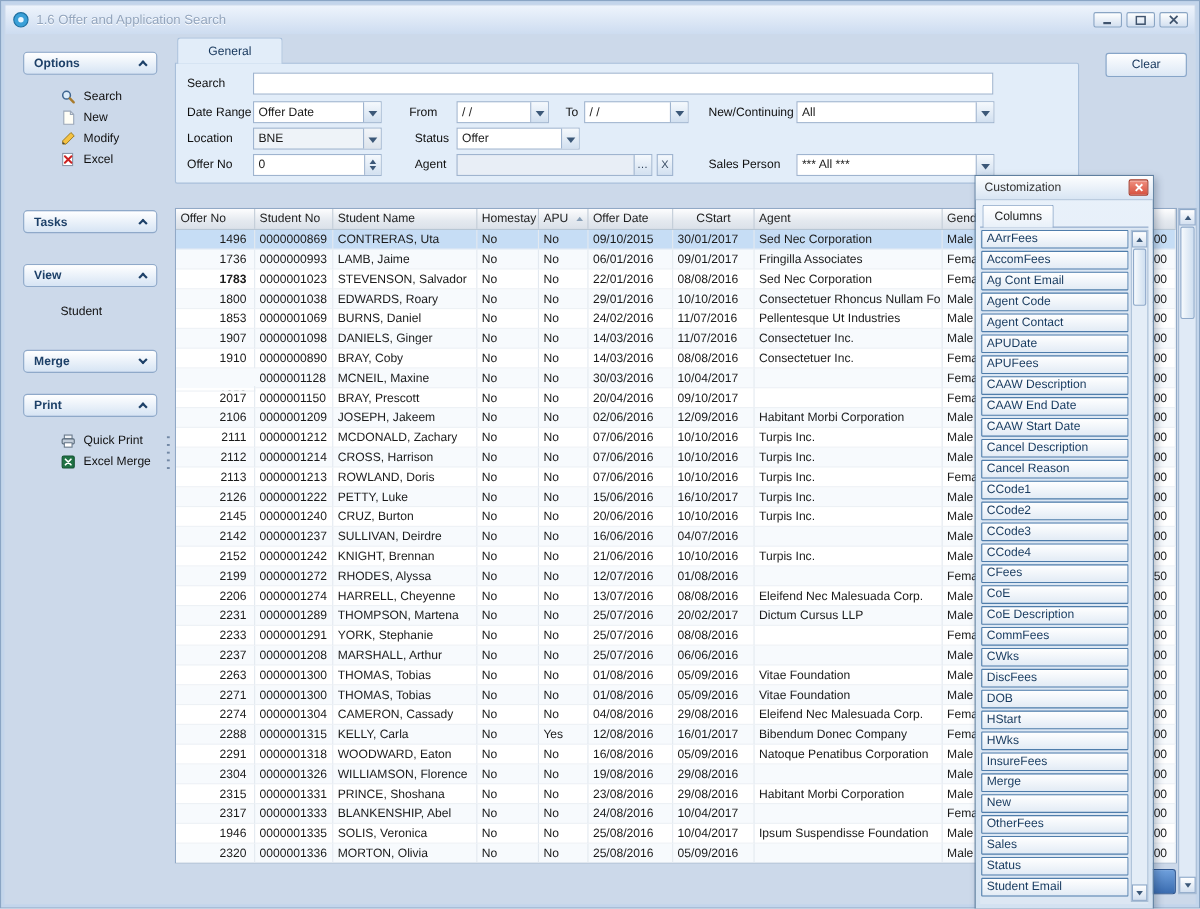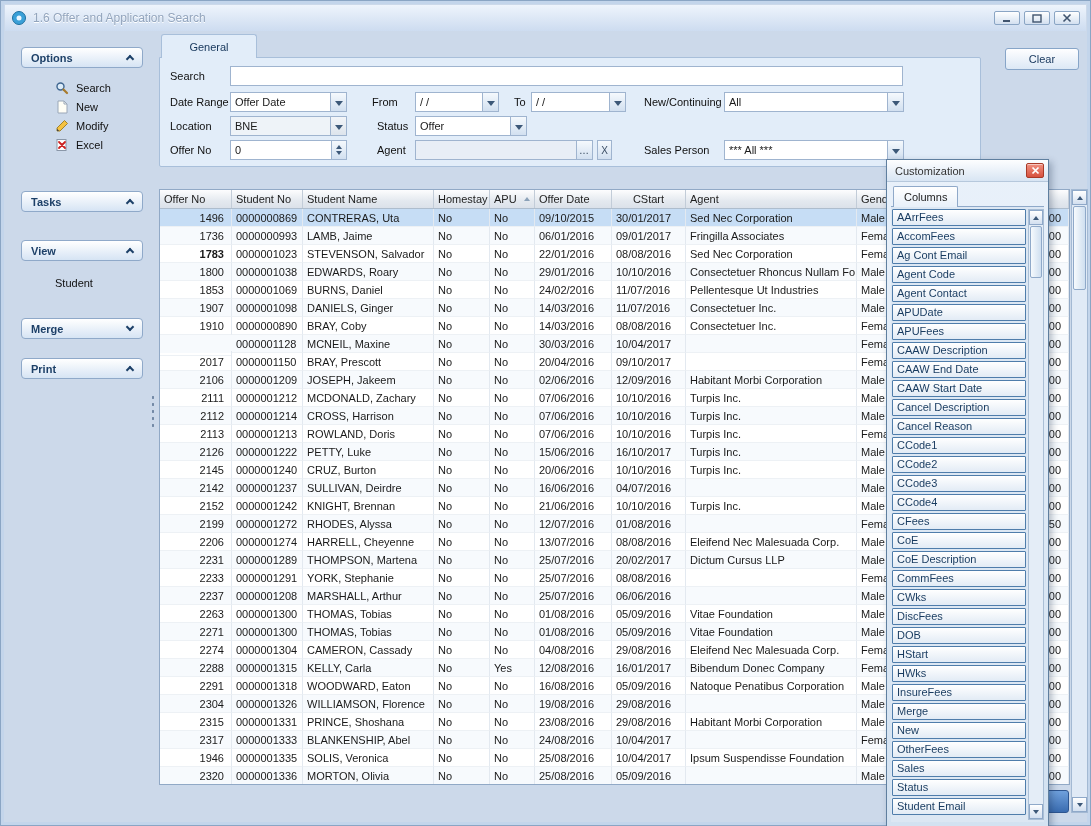--- a/index.html
+++ b/index.html
@@ -178,20 +178,41 @@
     </div>
 
     <div class="group-header mt-merge">
       <span>Merge</span>
       <span class="chev down"></span>
     </div>
 
     <div class="group-header mt-print">
       <span>Print</span>
       <span class="chev up"></span>
+    </div>
+    <div class="group-items pt-big">
+      <div class="side-item">
+        <span class="icon">
+            <svg width="14" height="14" viewBox="0 0 14 14">
+              <rect x="3.5" y="1.5" width="7" height="3.5" fill="#eef2f6" stroke="#6a7b8c"></rect>
+              <rect x="1.5" y="5" width="11" height="4.5" rx="1" fill="#c3cedb" stroke="#5a6b7c"></rect>
+              <rect x="3.5" y="8.5" width="7" height="4" fill="#fff" stroke="#6a7b8c"></rect>
+            </svg>
+          </span>
+        <span>Quick Print</span>
+      </div>
+      <div class="side-item">
+        <span class="icon">
+            <svg width="14" height="14" viewBox="0 0 14 14">
+              <rect x="1.5" y="1.5" width="11" height="11" rx="1.5" fill="#1f7244" stroke="#145232"></rect>
+              <path d="M4.5 4.5 L9.5 9.5 M9.5 4.5 L4.5 9.5" stroke="#fff" stroke-width="1.6" stroke-linecap="round"></path>
+            </svg>
+          </span>
+        <span>Excel Merge</span>
+      </div>
     </div>
   </div>
 
   <div class="splitter"></div>
 
   <div class="general-tab">
       <span>General</span>
     </div>
   <div class="btn clear-btn">
       <span>Clear</span>

